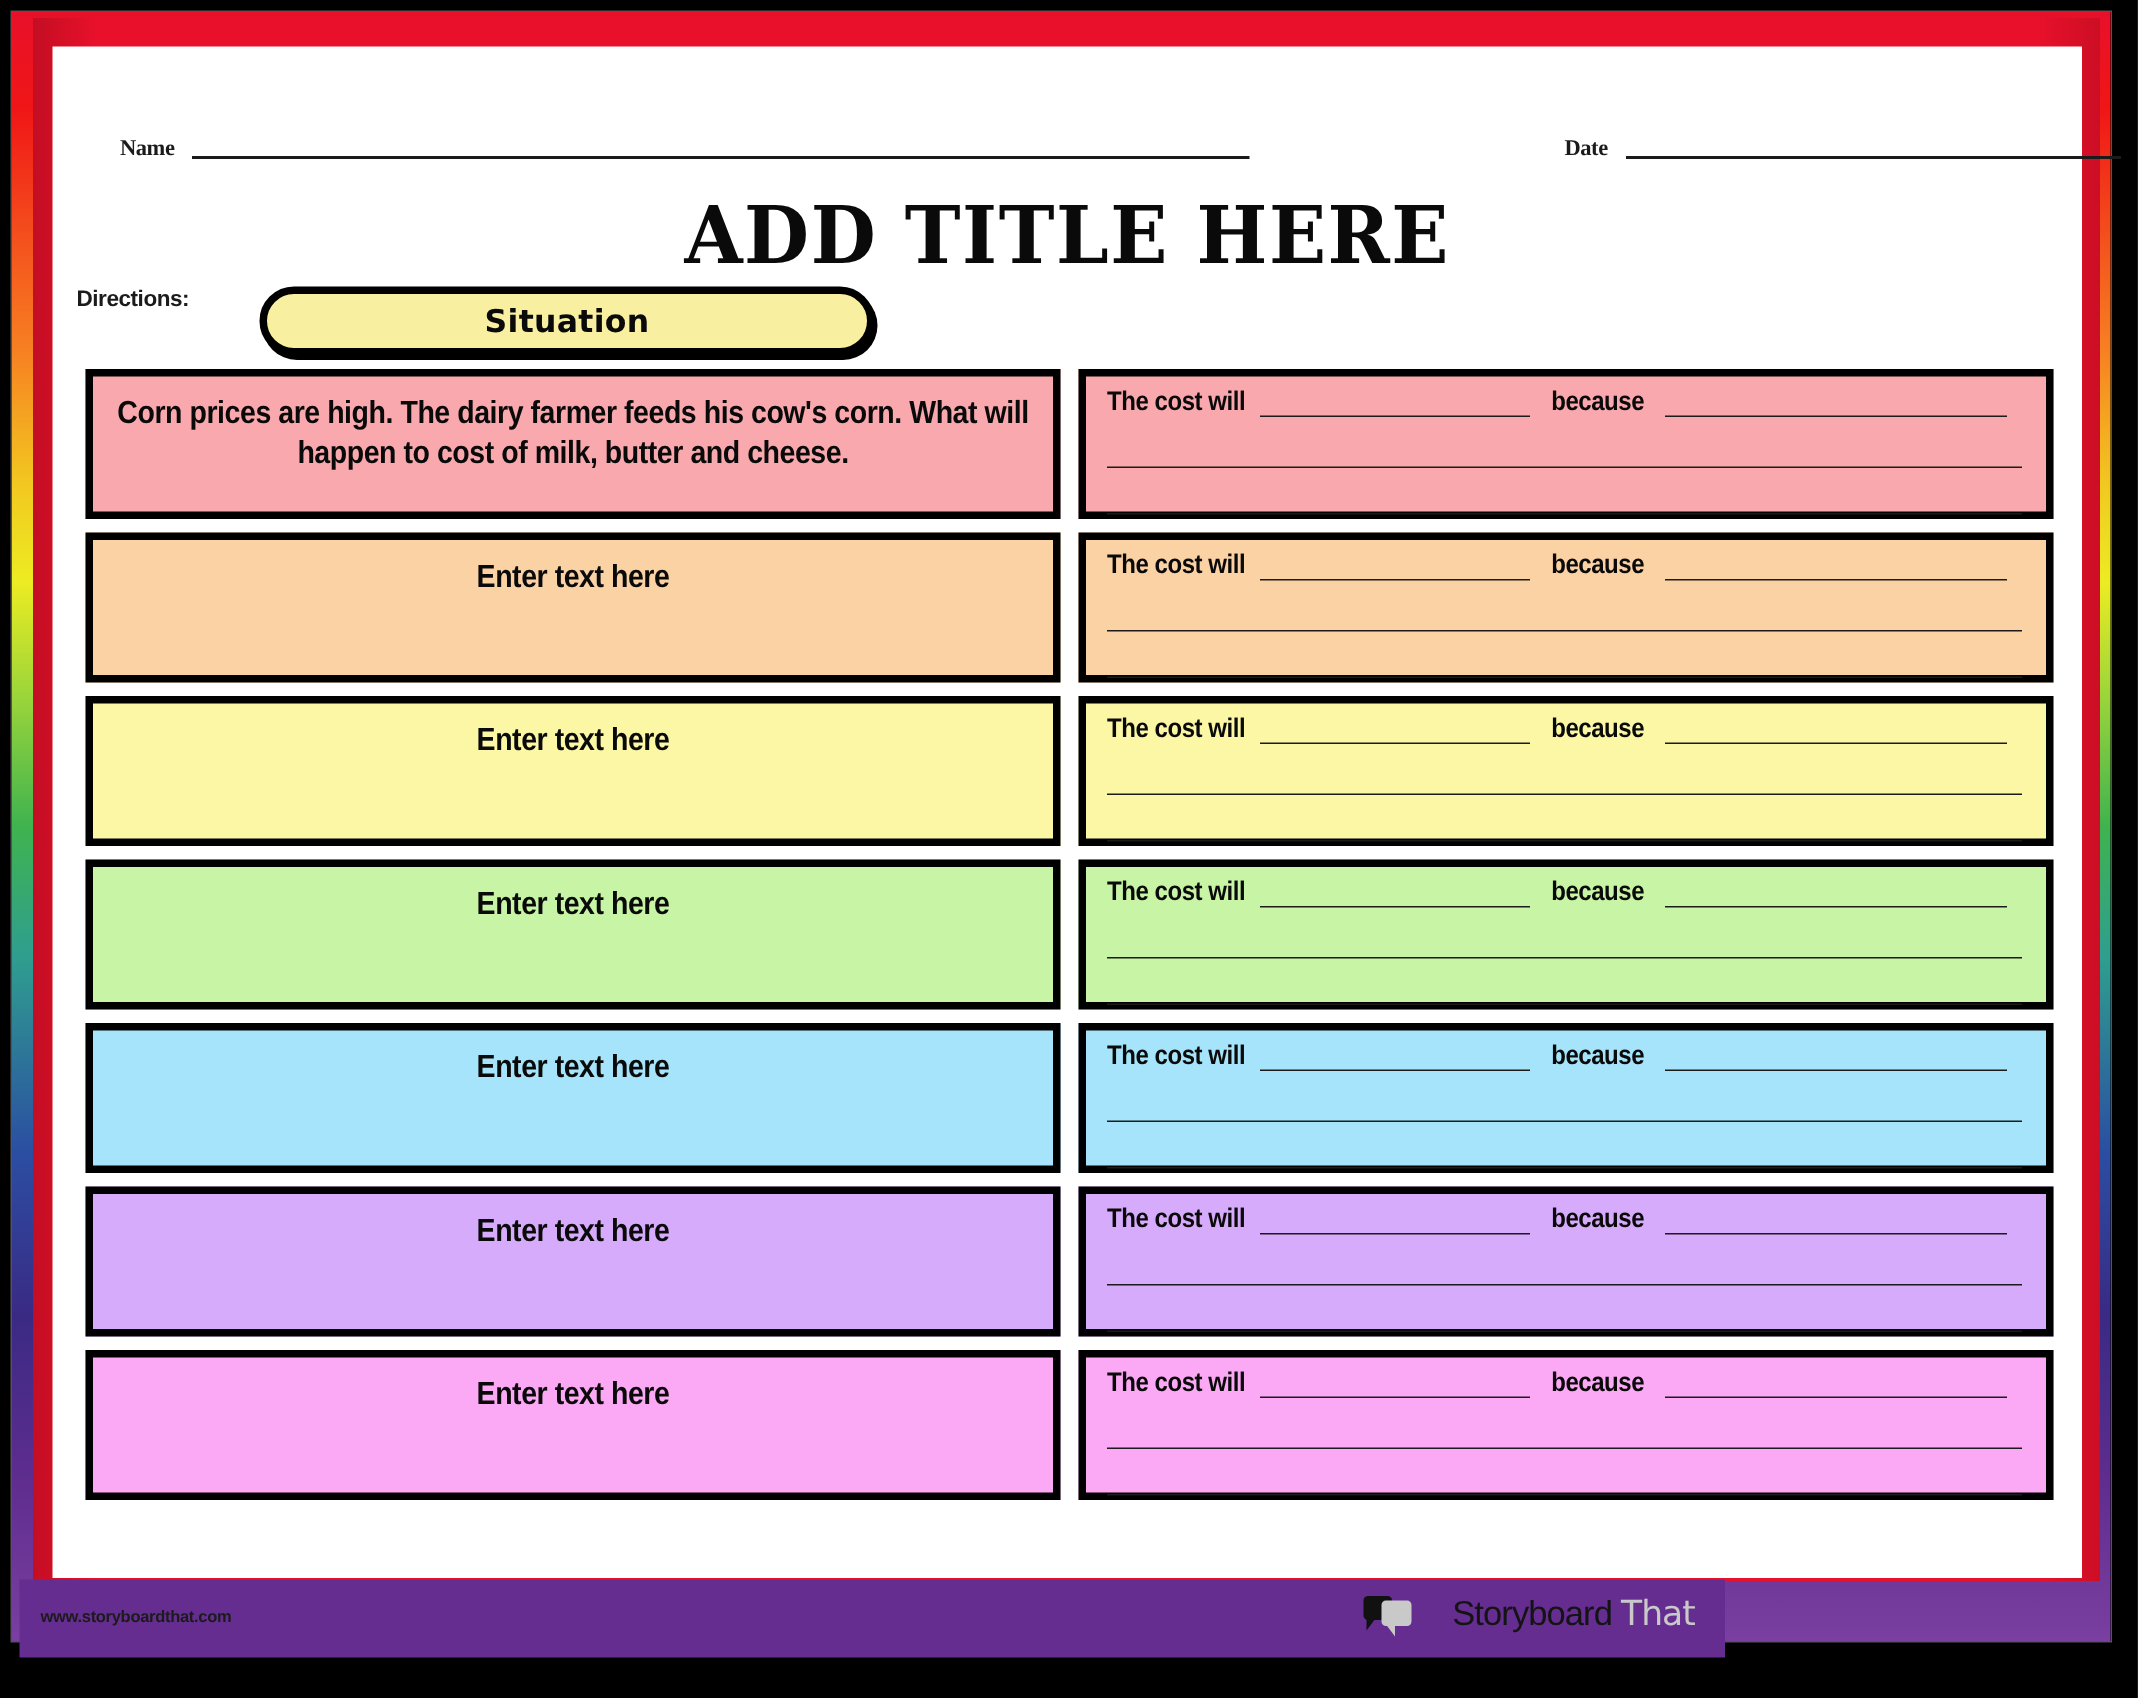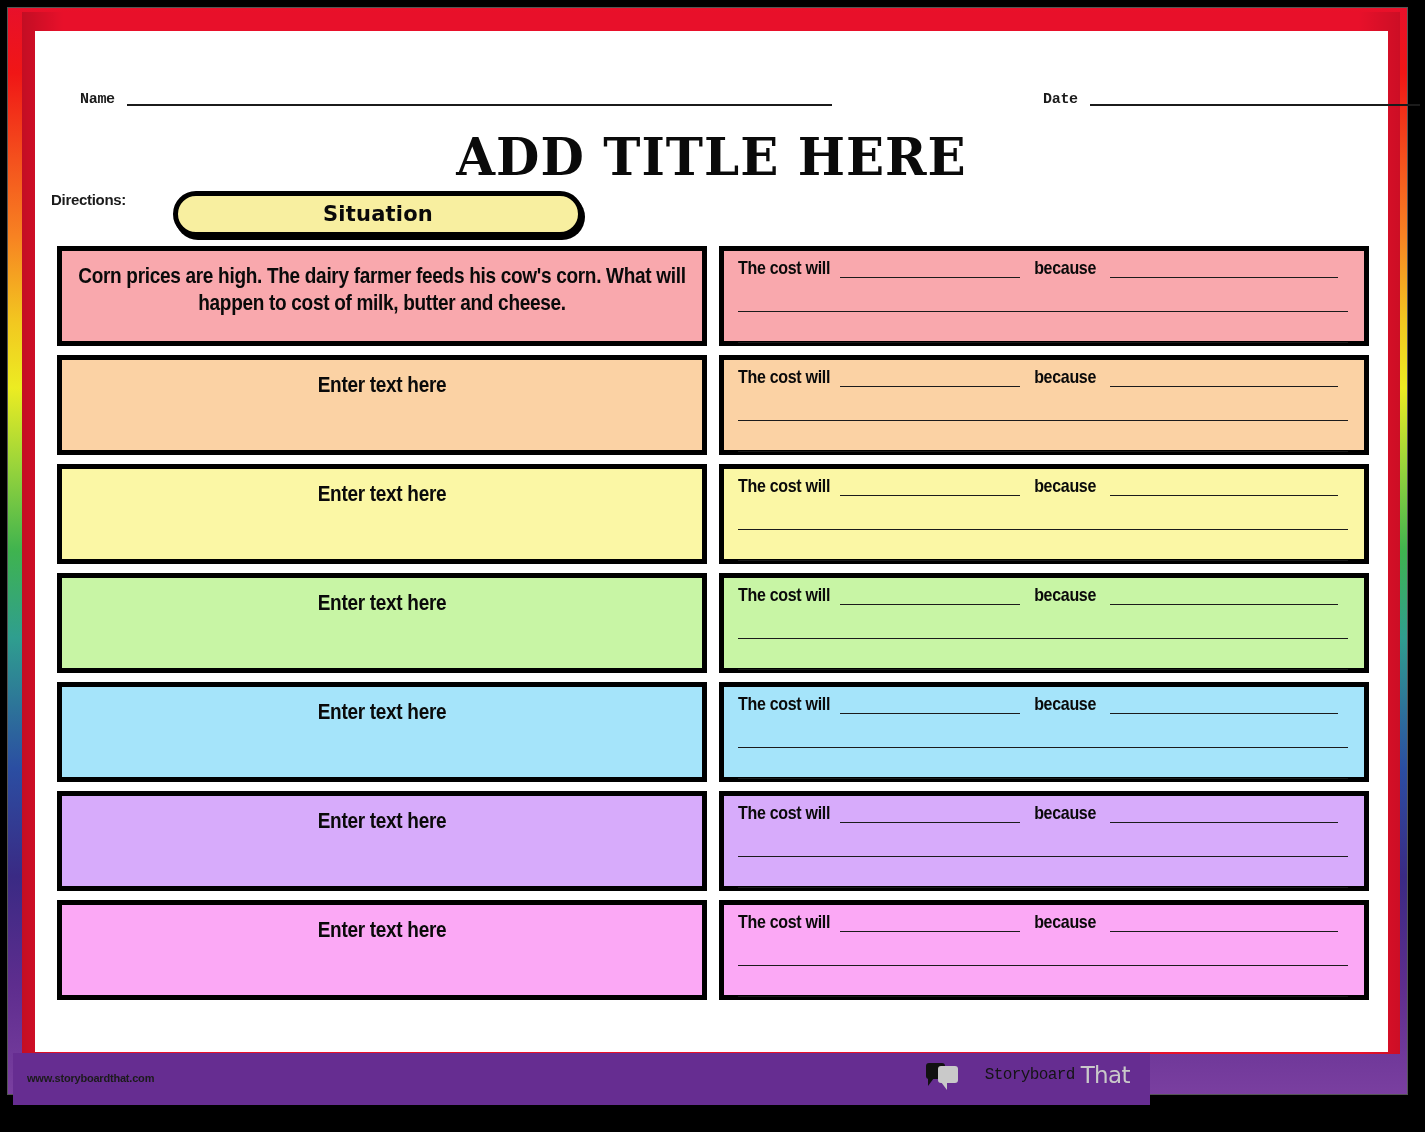--- a/index.html
+++ b/index.html
@@ -132,44 +132,44 @@
   }
   .bubble-front::after {
     content: "";
     position: absolute;
     left: 3px; bottom: -7px;
     border-width: 8px 0 0 6px;
     border-style: solid;
     border-color: #c9c9c9 transparent transparent transparent;
   }
   .logo-word-1 {
-    font-size: 16px;
+    font-size: 23px;
     color: #141414;
     letter-spacing: -0.6px;
-    font-family: Liberation Mono, monospace;
+    font-family: Liberation Sans, sans-serif;
     margin-left: 19px;
   }
   .logo-word-2 {
     font-size: 23px;
     color: #c9c9c9;
     letter-spacing: -0.6px;
     font-family: "DejaVu Sans", sans-serif;
   }
 
   
   .field-row {
     position: absolute;
     display: flex;
     align-items: flex-end;
   }
   .field-label {
     font-size: 15px;
     font-weight: bold;
     color: #1b1b1b;
-    font-family: Liberation Mono, monospace;
+    font-family: Liberation Serif, serif;
     letter-spacing: -0.3px;
     padding-bottom: 1px;
   }
   .field-line {
     height: 0;
     border-bottom: 2px solid #1b1b1b;
     margin-left: 12px;
     margin-bottom: 3px;
   }
 

